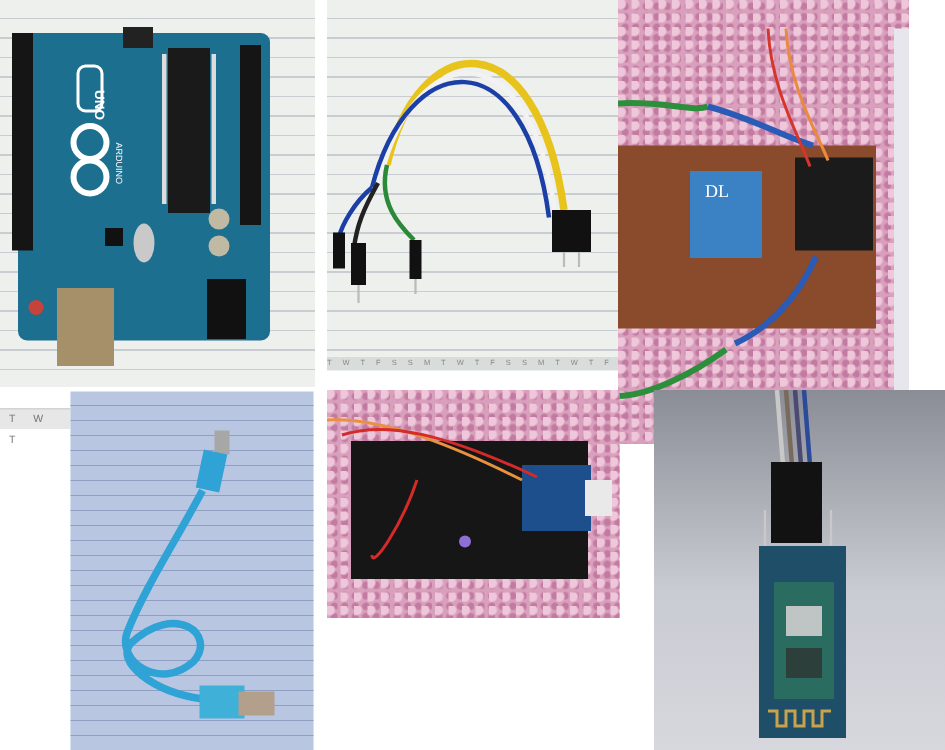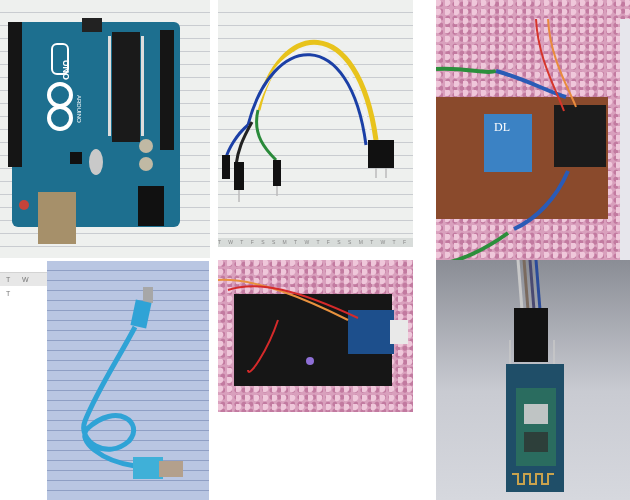--- a/index.html
+++ b/index.html
@@ -58,21 +58,21 @@
     <g stroke="#bbb" stroke-width="1.5">
         <line x1="21" y1="190" x2="21" y2="202"></line>
         <line x1="59" y1="186" x2="59" y2="196"></line>
         <line x1="158" y1="168" x2="158" y2="178"></line>
         <line x1="168" y1="168" x2="168" y2="178"></line>
       </g>
   </svg>
   <div class="ruler-strip">T W T F S S M T W T F S S M T W T F S S M T W T</div>
 </div>
 
-<div class="panel pink" style="left:436px;top:0;width:194px;height:296px;">
+<div class="panel pink" style="left:412px;top:0;width:194px;height:296px;">
   <svg viewBox="0 0 194 258">
     <rect x="0" y="78" width="172" height="122" fill="#8a4a2c"></rect>
     <rect x="48" y="95" width="48" height="58" fill="#3b82c4"></rect>
     <text x="58" y="112" font-family="Liberation Serif, serif" font-size="12" fill="#fff">DL</text>
     <rect x="118" y="86" width="52" height="62" fill="#1b1b1b"></rect>
     <path d="M0 50 C30 48, 50 56, 60 52" fill="none" stroke="#2c8f3c" stroke-width="4"></path>
     <path d="M60 52 C90 60, 110 72, 130 78" fill="none" stroke="#2a5bb6" stroke-width="4"></path>
     <path d="M100 0 C102 40, 120 70, 128 92" fill="none" stroke="#d6352b" stroke-width="2"></path>
     <path d="M112 0 C114 40, 134 72, 140 88" fill="none" stroke="#e98b3d" stroke-width="2"></path>
     <path d="M132 152 C120 180, 100 200, 78 210" fill="none" stroke="#2a5bb6" stroke-width="4"></path>

